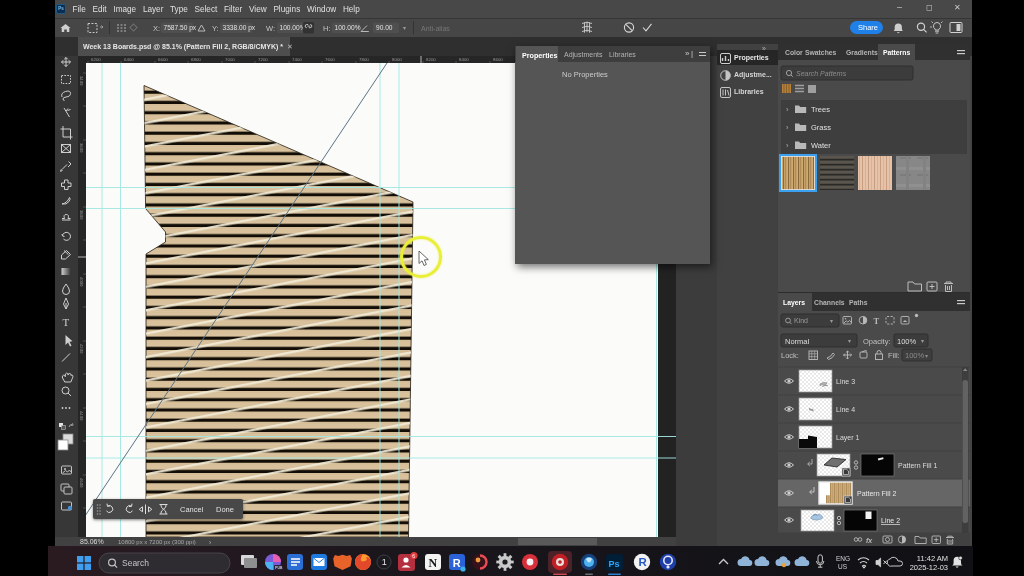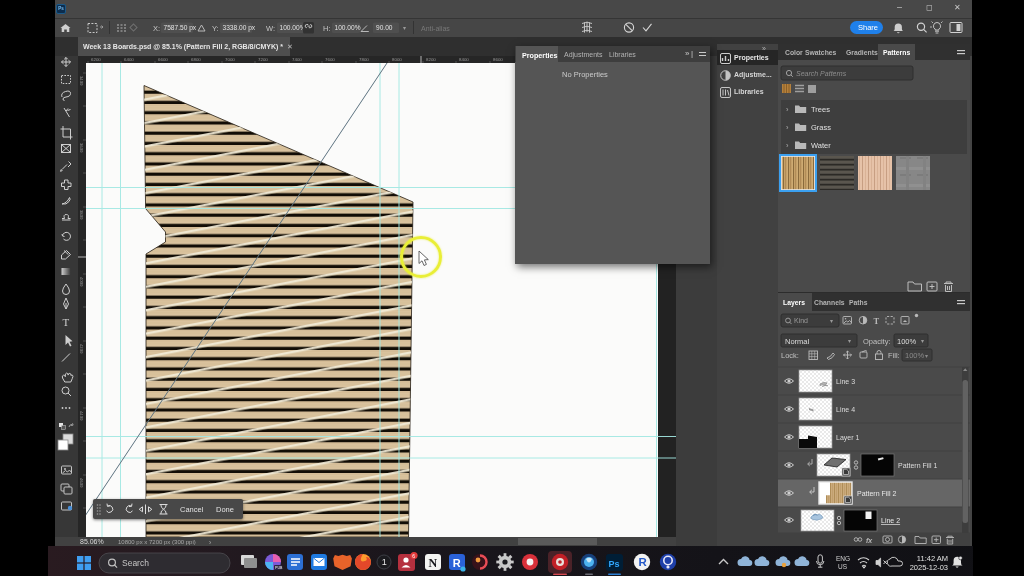--- a/index.html
+++ b/index.html
@@ -9,20 +9,21 @@
   .tx{white-space:nowrap;}
 </style>
 </head>
 <body>
 <div id="wrap">
 
   <div class="ab" style="left:55px;top:0;width:917px;height:546px;background:#444444;"></div>
 
   <div class="ab" style="left:55px;top:0;width:917px;height:18px;background:#484848;"></div>
   <div class="ab" style="left:56px;top:4px;width:8px;height:8px;background:#0c2d4e;border:1px solid #1b5a8a;border-radius:2px;color:#7fc4f7;font-size:4.5px;font-weight:bold;text-align:center;line-height:8px;">Ps</div>
+  <div class="ab tx" id="menus" style="left:72.5px;top:5px;height:12px;color:#e0e0e0;font-size:8.2px;word-spacing:4.5px;">File Edit Image Layer Type Select Filter View Plugins Window Help</div>
 
   <div class="ab tx" style="left:897px;top:2px;color:#c8c8c8;font-size:9px;">–</div>
   <div class="ab tx" style="left:926px;top:3px;color:#c8c8c8;font-size:8px;">◻</div>
   <div class="ab tx" style="left:954px;top:3px;color:#c8c8c8;font-size:8px;">✕</div>
 
   <div class="ab" style="left:55px;top:18px;width:917px;height:19px;background:#464646;border-top:1px solid #353535;"></div>
   <div id="opts">
     <svg class="ab" style="left:55px;top:18px;" width="917" height="19" viewBox="0 0 917 19">
 
       <path d="M10.5 6 L15.5 10 L14.3 10 L14.3 14 L11.8 14 L11.8 11.4 L9.2 11.4 L9.2 14 L6.7 14 L6.7 10 L5.5 10 Z" fill="#cfcfcf"></path>

